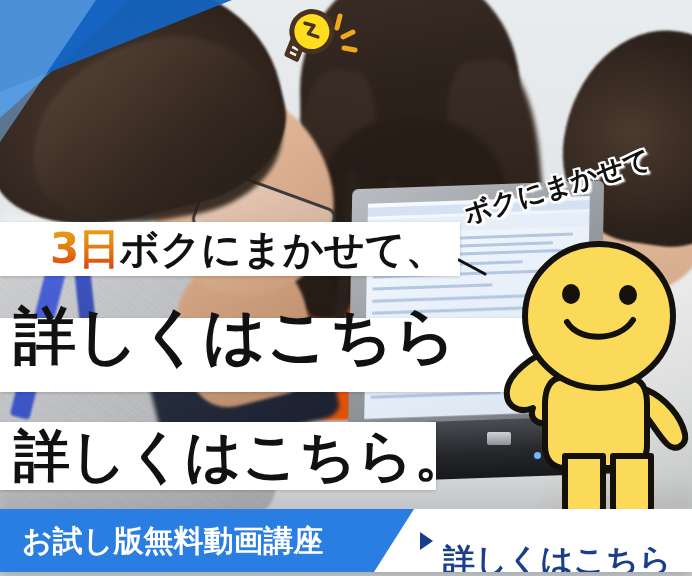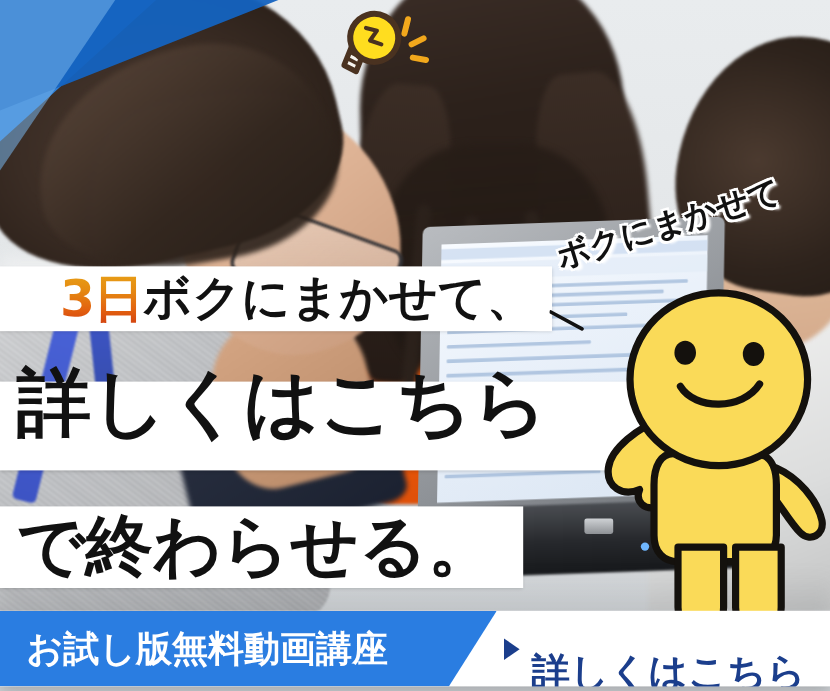--- a/index.html
+++ b/index.html
@@ -448,21 +448,21 @@
     <span class="big-num t1-num">3日</span>
     <span class="blk t1-rest">ボクにまかせて、</span>
   </div>
 
   <div class="hl hl2"></div>
   <div class="t2-wrap">
     <span class="blk t2-rest">詳しくはこちら</span>
   </div>
 
   <div class="hl hl3">
-    <span class="blk t3">で終わらせる。</span>
+    <span class="blk t3">詳しくはこちら。</span>
   </div>
 
   <div class="bottom">
     <div class="bottom-blue"></div>
     <div class="bottom-label">お試し版無料動画講座</div>
     <div class="bottom-cta">
       <span class="cta-tri"></span>
       <span class="cta-text">詳しくはこちら</span>
     </div>
   </div>

